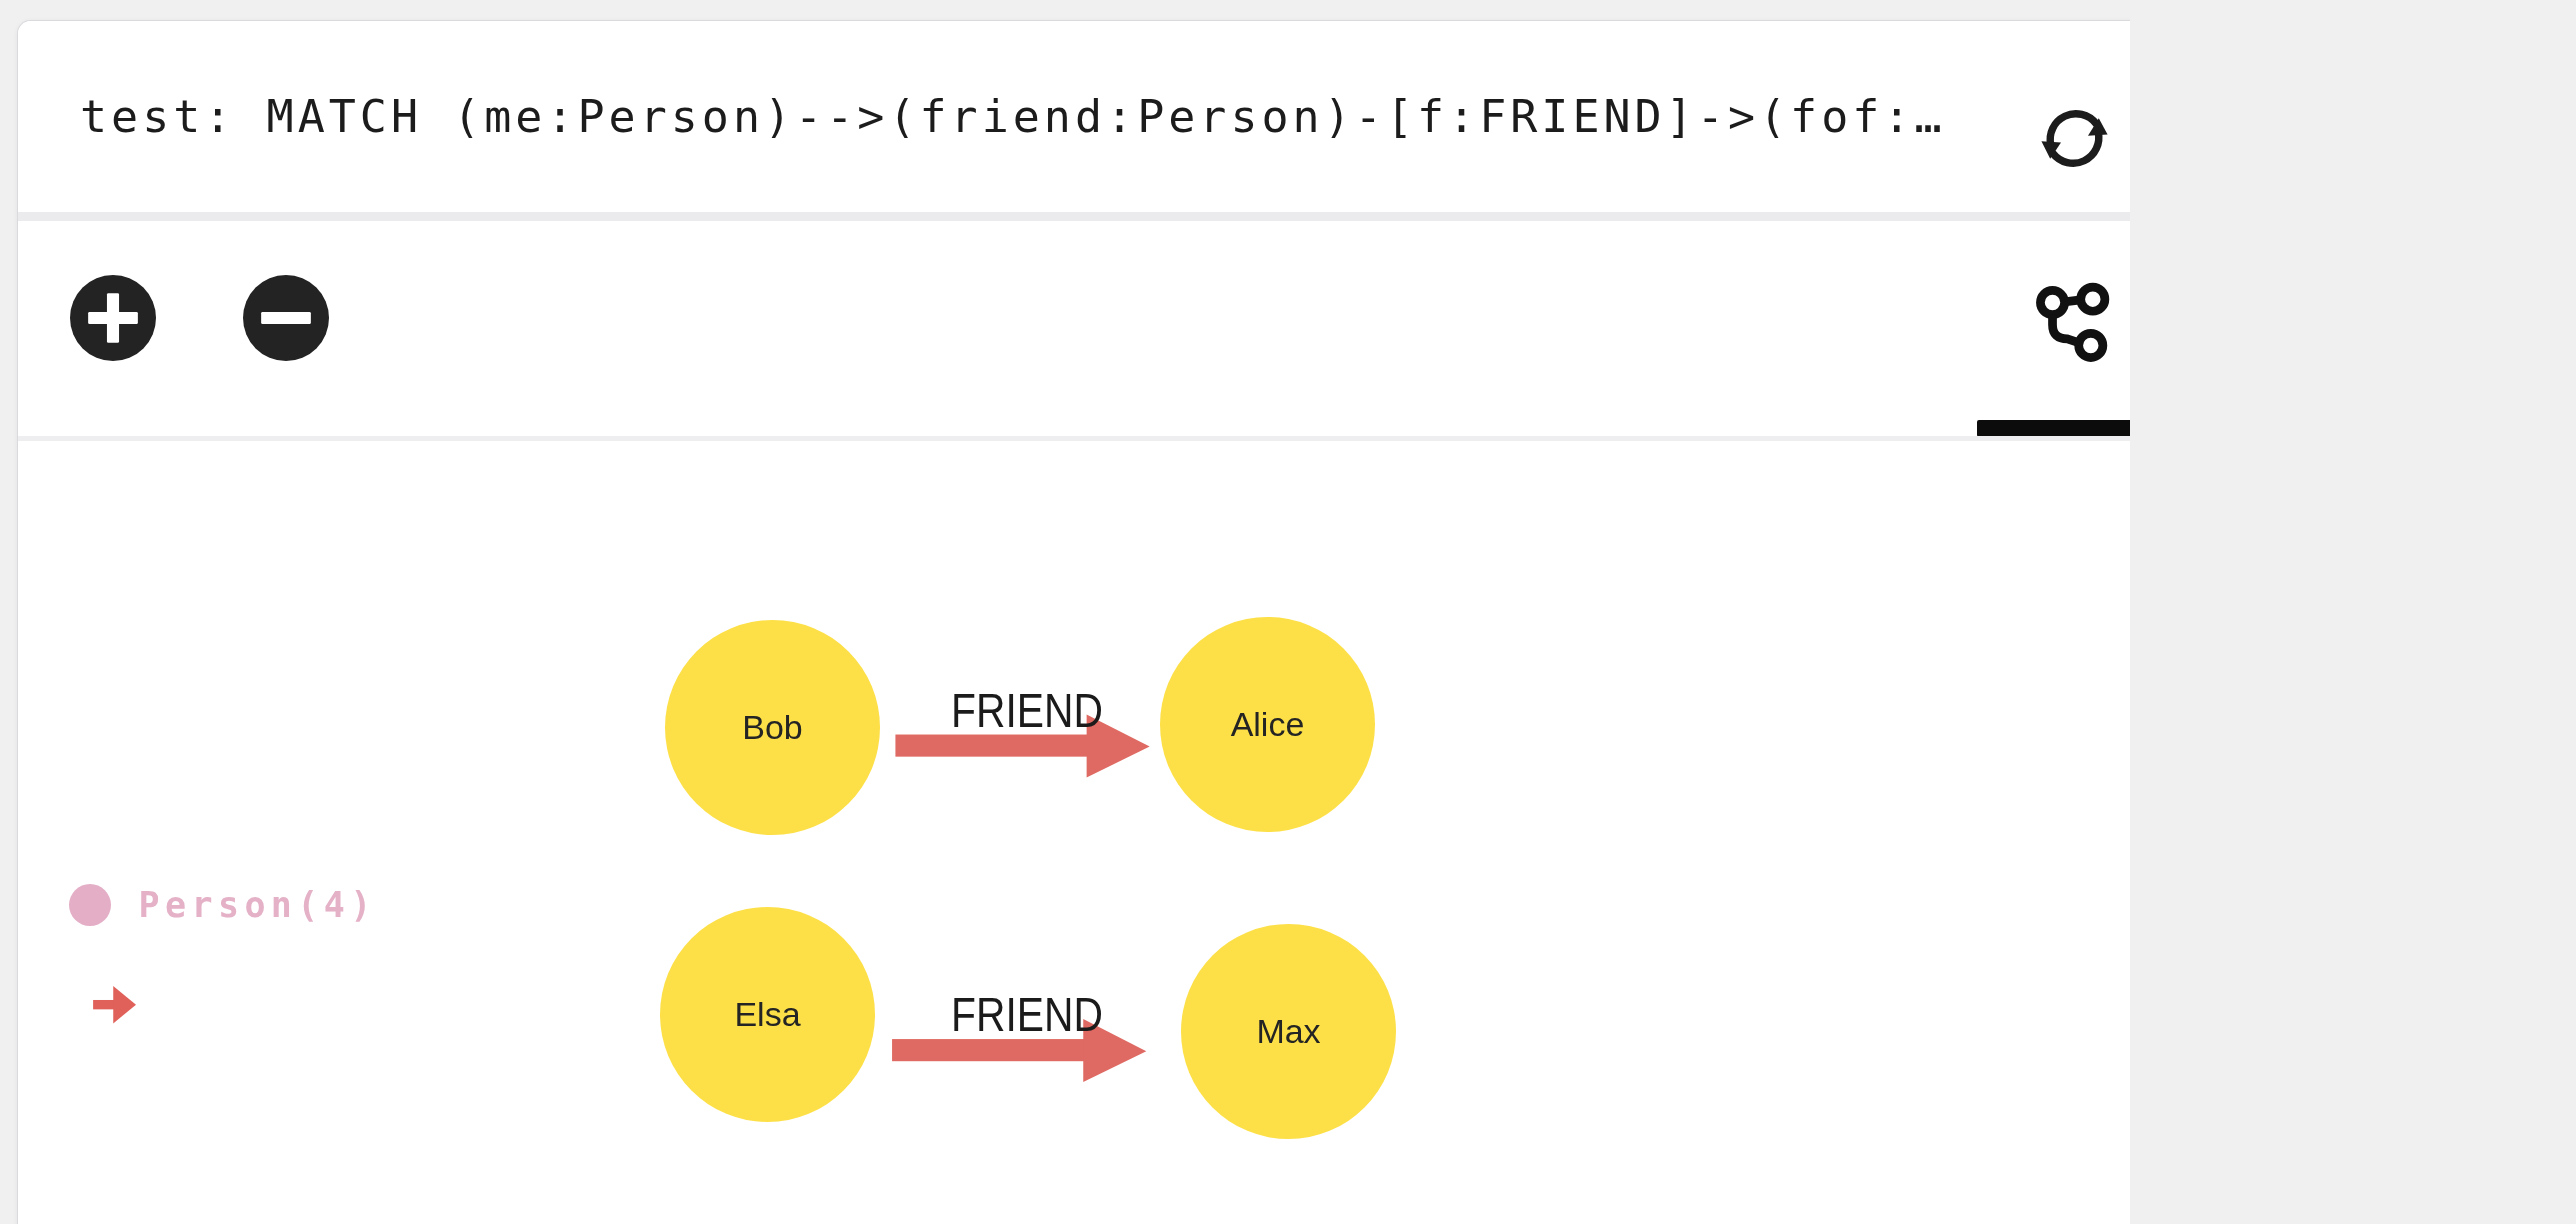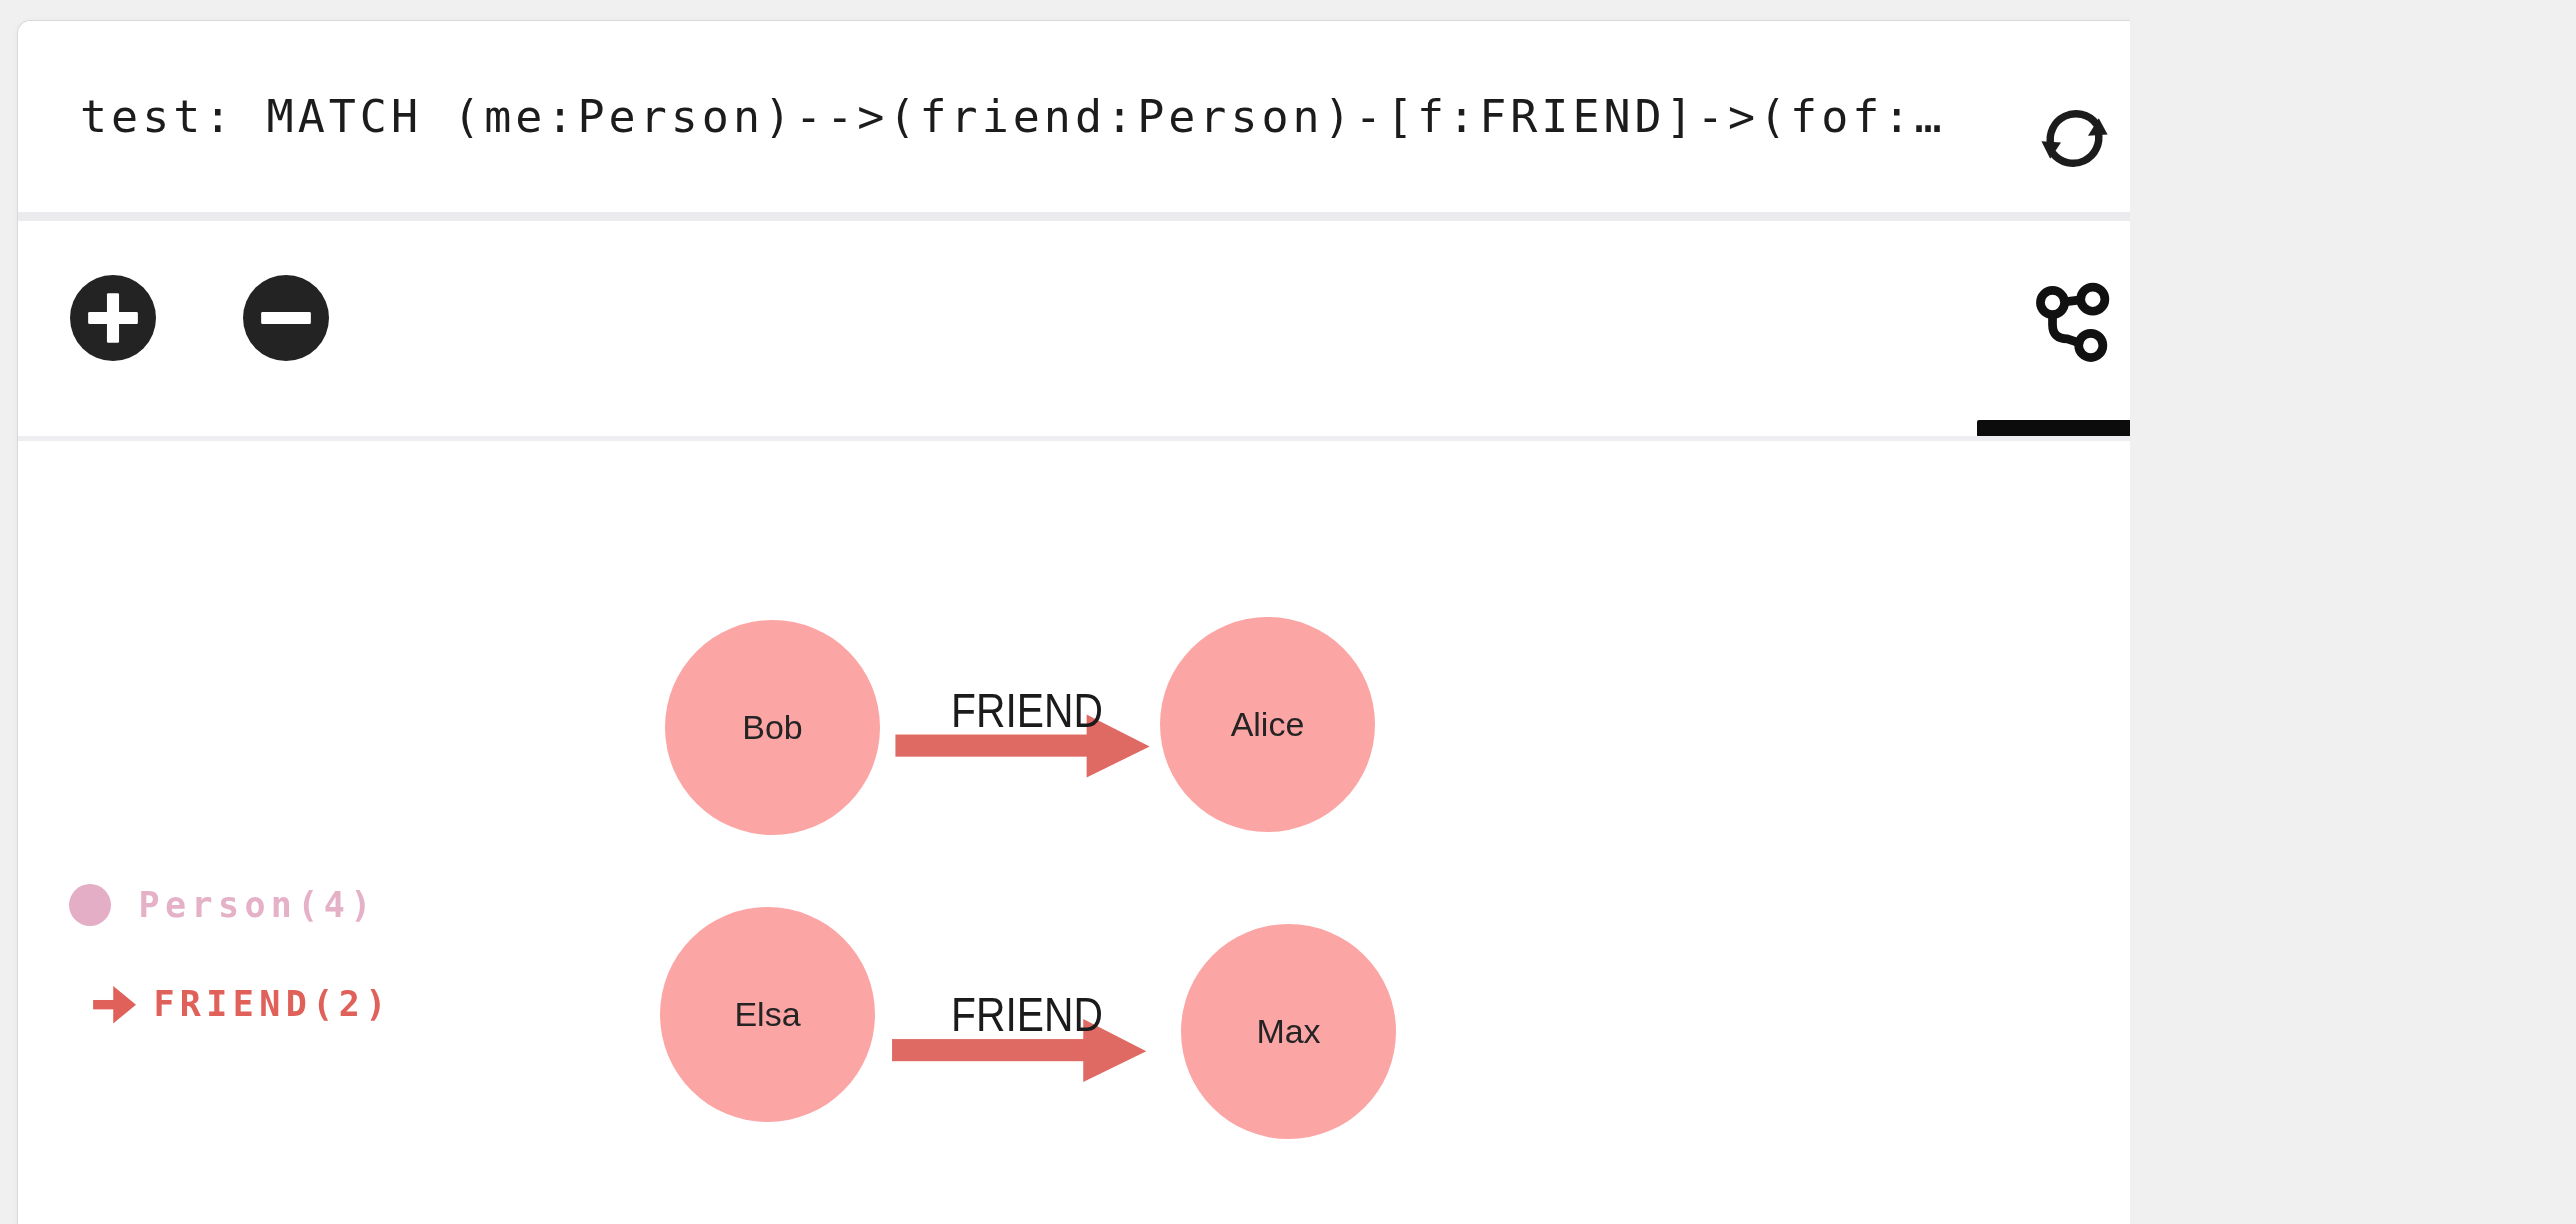--- a/index.html
+++ b/index.html
@@ -95,21 +95,21 @@
   }
   .legend-node-row   { left: 51px;  top: 442px; }
   .legend-node-row   .legend-label { color: #e4b1c7; margin-left: 27.5px; }
   .legend-rel-row    { left: 51px;  top: 541px; }
   .legend-rel-row    .legend-label { color: #e0605a; margin-left: 17.4px; }
   .legend-arrow svg { display: block; }
 
   .graph-node {
     position: absolute;
     width: 215px; height: 215px; border-radius: 50%;
-    background: #fca5a5;
+    background: #fde047;
     display: flex; align-items: center; justify-content: center;
     cursor: pointer;
   }
   .graph-node .node-label {
     font-size: 34px; color: #242424; letter-spacing: 0px;
   }
   .node-bob   { left: 647px;  top: 621px;  }
   .node-alice { left: 1142px; top: 617px;  }
   .node-elsa  { left: 642px;  top: 924px; }
   .node-max   { left: 1163px; top: 924px; }
@@ -236,21 +236,20 @@
         <span class="legend-label">Person(4)</span>
       </div>
 
       <div class="legend-row legend-rel-row">
         <span class="legend-arrow">
           <svg width="67" height="42" viewBox="0 0 100 62">
             <rect x="36" y="25" width="34" height="14" fill="#e0605a"></rect>
             <polygon points="66,4 66,60 100,32" fill="#e0605a"></polygon>
           </svg>
         </span>
-        <span class="legend-label">FRIEND(2)</span>
       </div>
 
       <svg class="edges-svg" width="2537" height="795" viewBox="0 0 3782 1185">
         <g>
           <rect x="1308" y="436" width="290" height="33" fill="#df6a63"></rect>
           <polygon points="1593,406 1593,500 1687,454" fill="#df6a63"></polygon>
         </g>
         <g>
           <rect x="1303" y="890" width="290" height="33" fill="#df6a63"></rect>
           <polygon points="1588,860 1588,954 1682,908" fill="#df6a63"></polygon>

